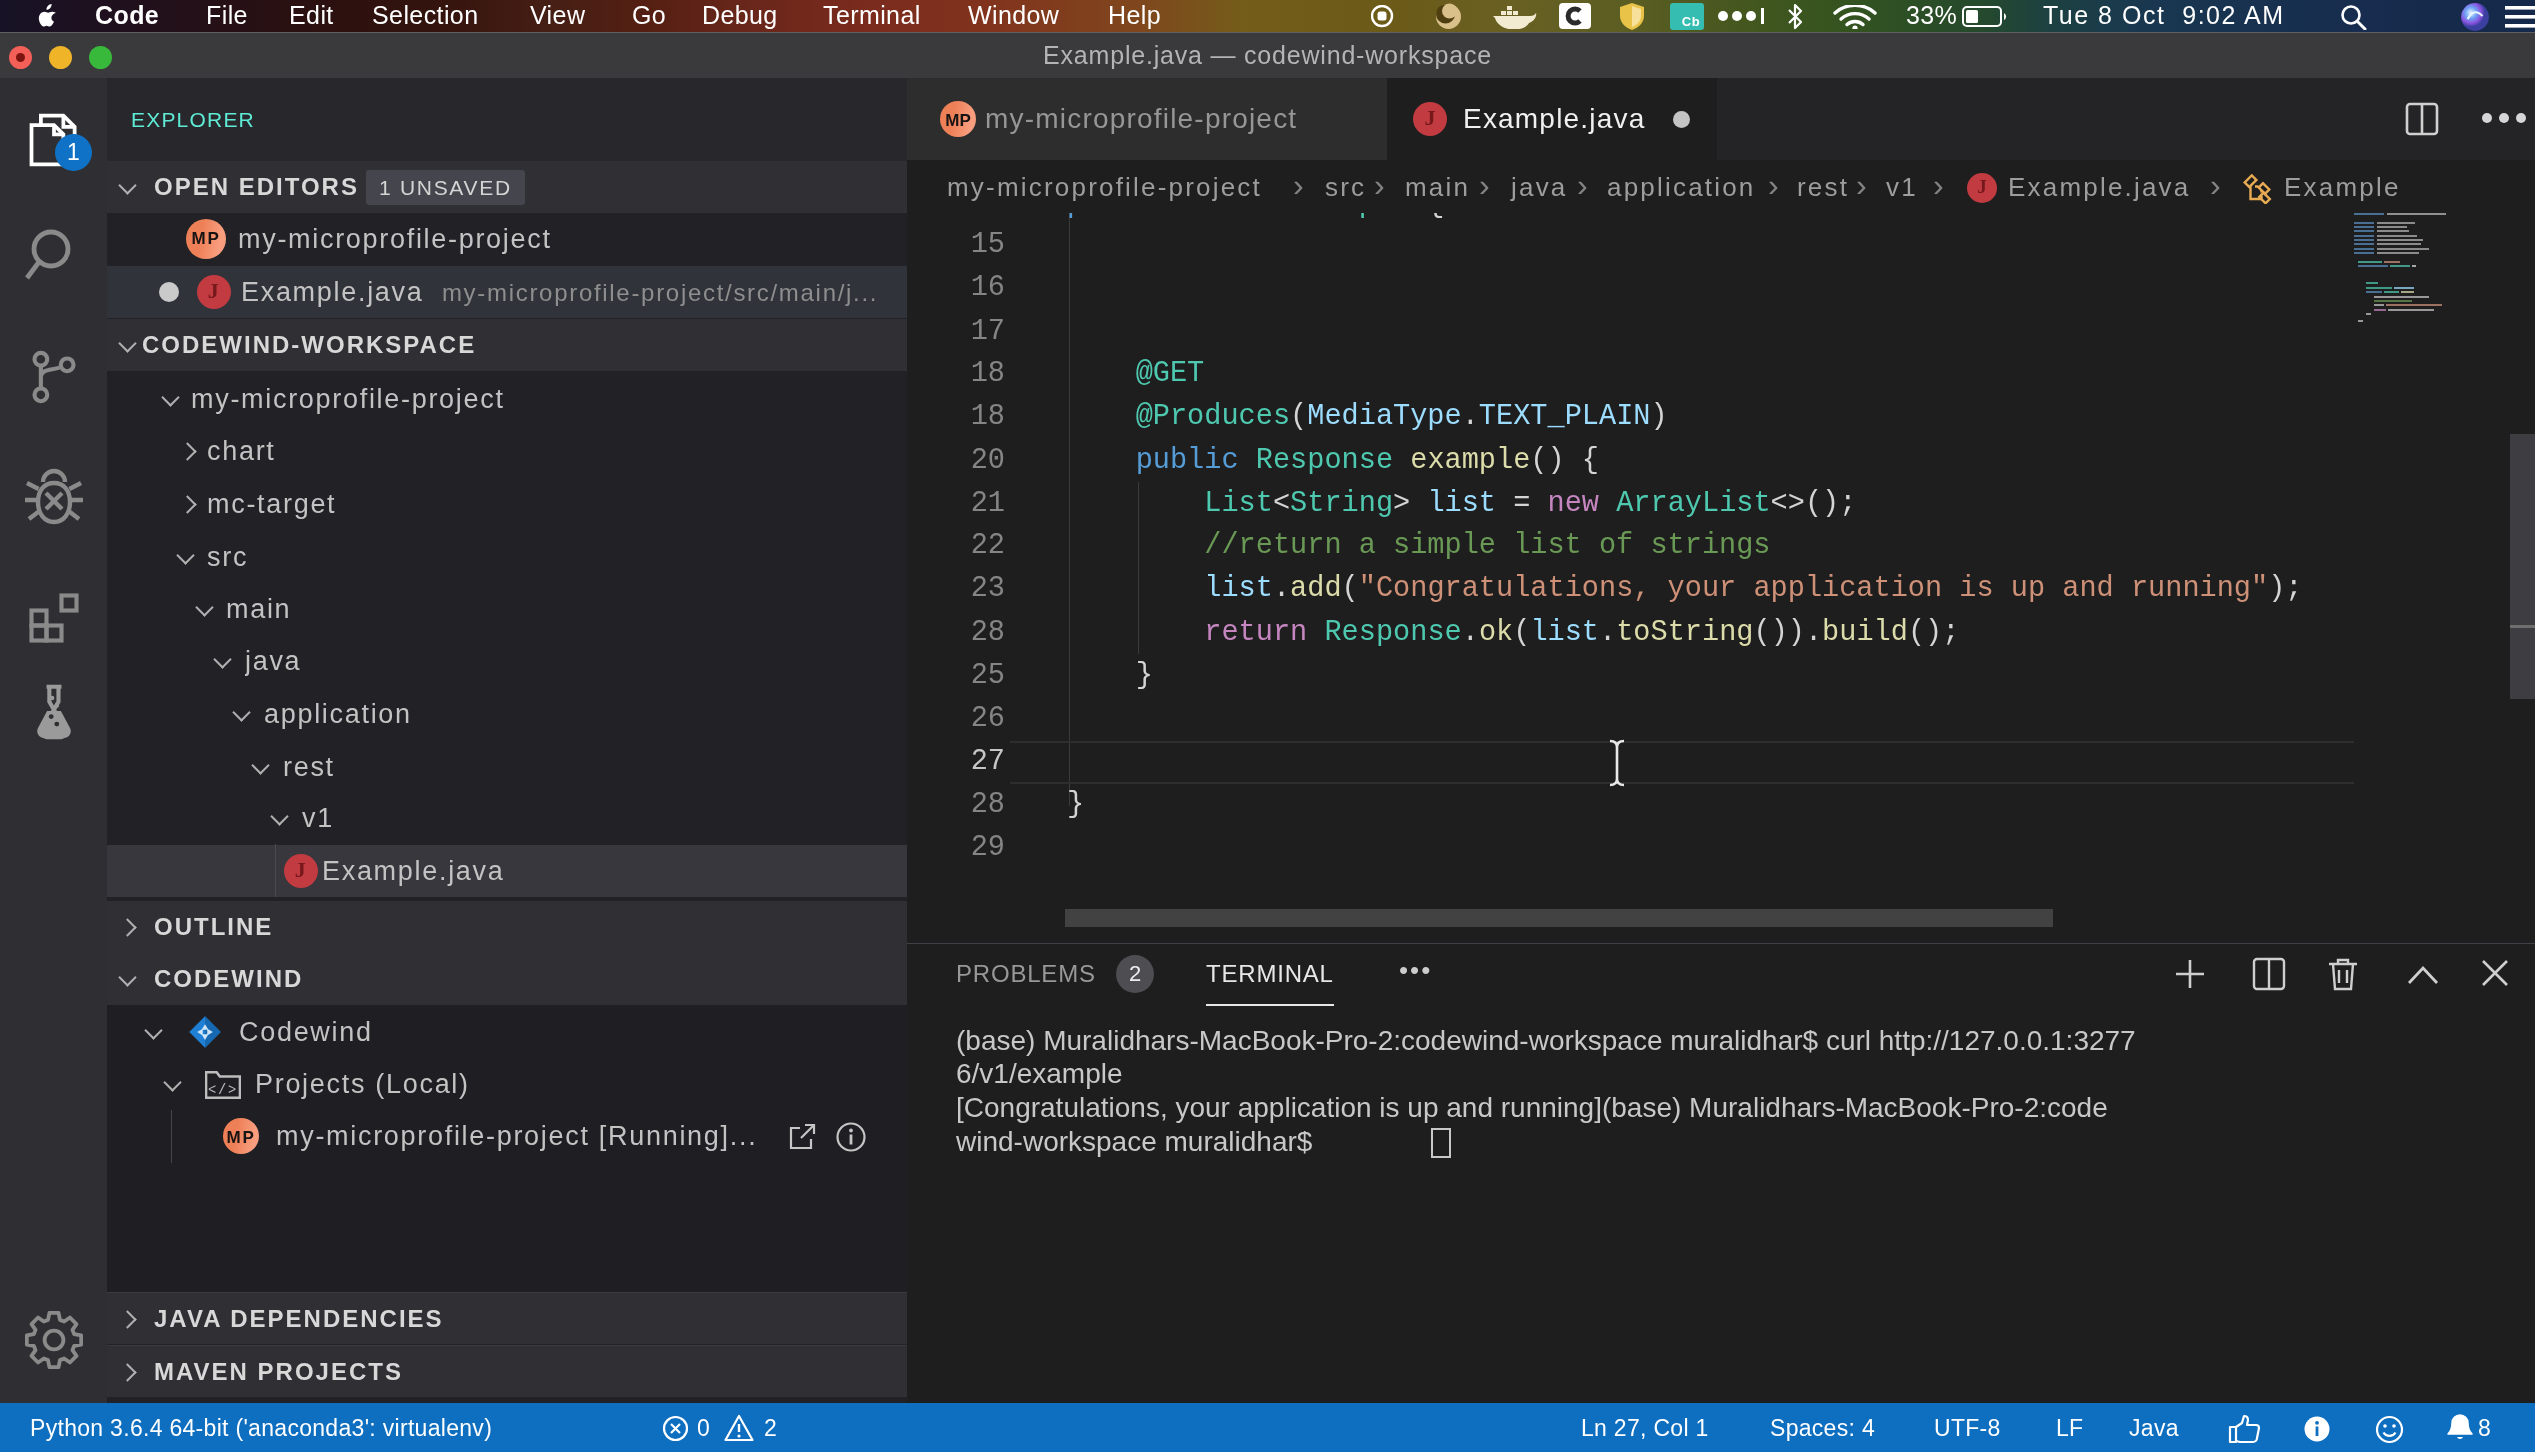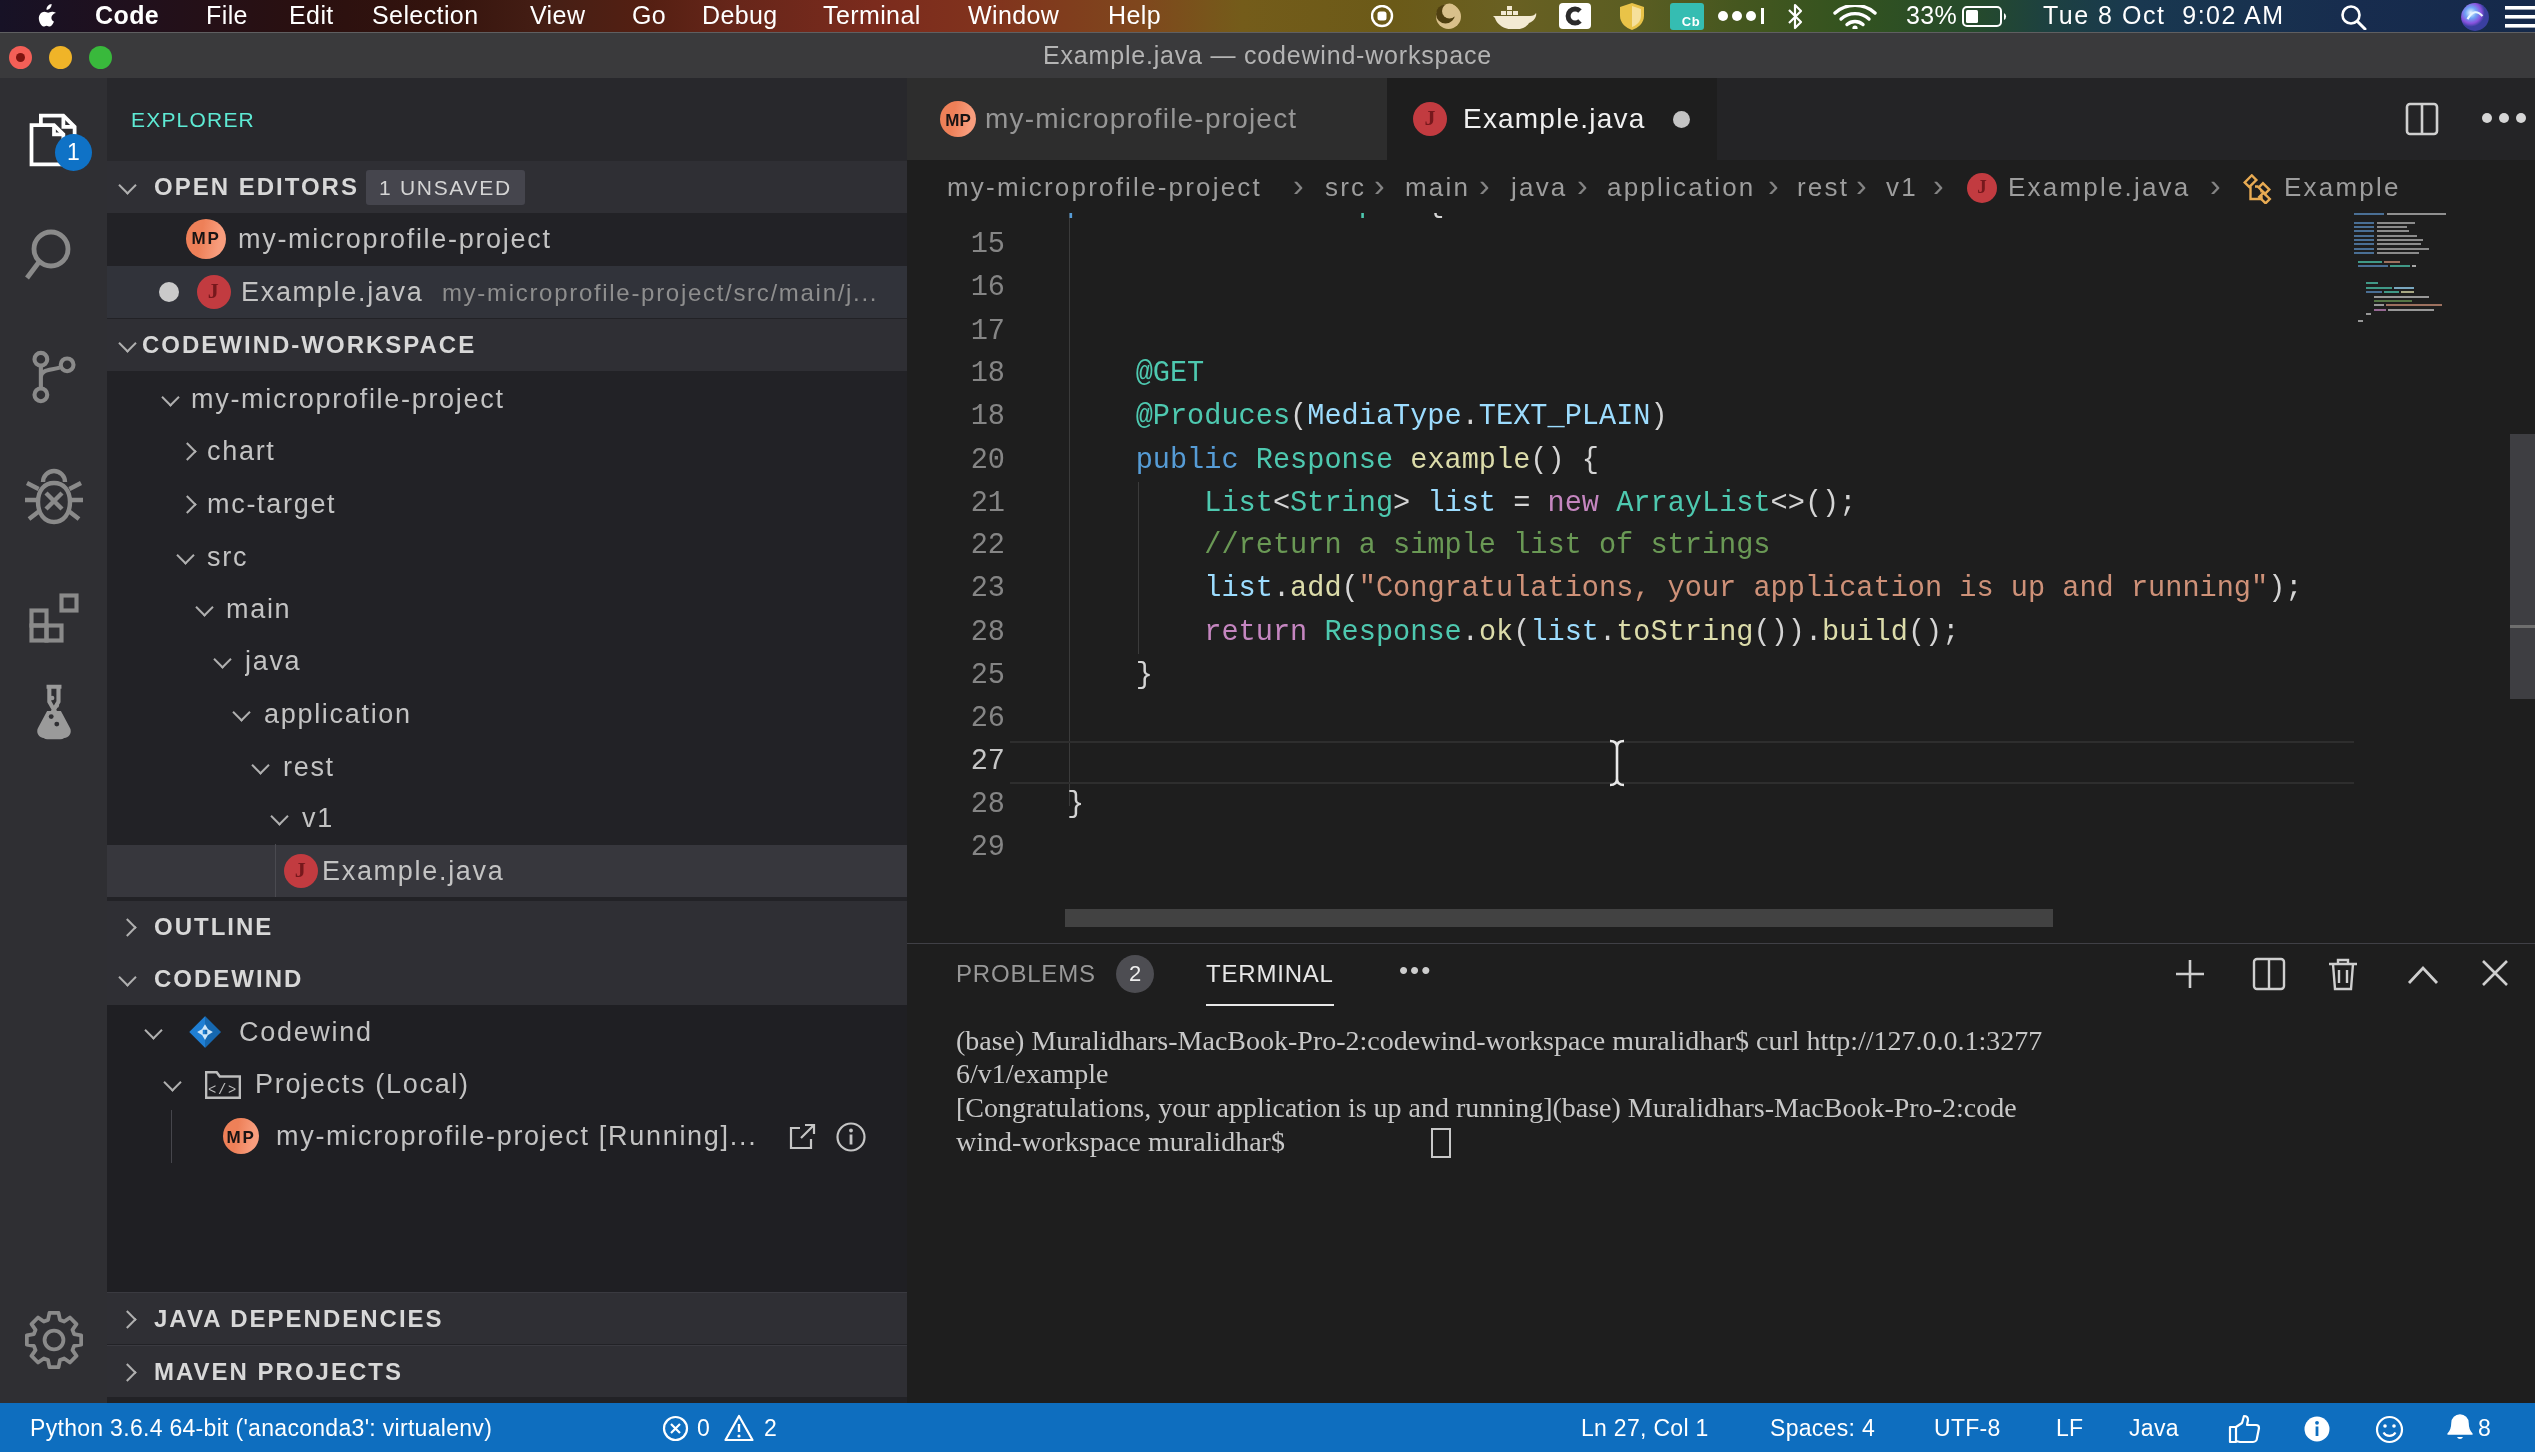--- a/index.html
+++ b/index.html
@@ -33,21 +33,21 @@
 .tab{position:absolute;top:0;height:82px}
 #breadcrumbs{position:absolute;left:0;top:82px;width:1628px;height:54px;background:#1e1e1e;color:#9d9d9d;font-size:26px;line-height:54px;white-space:nowrap;letter-spacing:2.2px}
 #code{position:absolute;left:0;top:135px;width:1628px;height:728px;background:#1e1e1e;overflow:hidden}
 .cl{position:absolute;left:160px;height:43px;line-height:43px;font-family:"Liberation Mono",monospace;font-size:28.6px;white-space:pre;color:#d4d4d4}
 .ln{position:absolute;width:98px;height:43px;line-height:43px;text-align:right;font-family:"Liberation Mono",monospace;font-size:28.6px;color:#858585}
 .c-kw{color:#569cd6}.c-ty{color:#4ec9b0}.c-fn{color:#dcdcaa}.c-var{color:#9cdcfe}.c-ctl{color:#c586c0}.c-cm{color:#6a9955}.c-str{color:#ce9178}
 .bsep{position:absolute;color:#848484;font-size:32px;top:-2px;letter-spacing:0}
 .mm{position:absolute;height:2.1px;display:block;opacity:0.72}
 
 #panel{position:absolute;left:0;top:865px;width:1628px;height:461px;background:#1e1e1e;border-top:1px solid #404046}
-.tline{position:absolute;left:49px;height:34px;line-height:34px;font-family:Liberation Serif, serif;font-size:28px;white-space:pre;color:#c8c8c8}
+.tline{position:absolute;left:49px;height:34px;line-height:34px;font-family:Liberation Sans, sans-serif;font-size:28px;white-space:pre;color:#c8c8c8}
 
 #statusbar{left:0;top:1403px;width:2535px;height:50px;background:#0e6ebf;color:#fff;font-size:23px;letter-spacing:0.3px}
 .sb{position:absolute;top:0;height:64px;line-height:50px;white-space:nowrap}
 </style></head>
 <body>
 <div id="root">
 <div id="menubar" class="abs">
 <svg class="abs" style="left:36px;top:4px" width="22" height="26" viewBox="0 0 22 26">
         <path fill="#fff" d="M15.6 0c.1 1.5-.4 2.9-1.3 4-1 1.1-2.4 1.9-3.8 1.8-.2-1.4.5-2.9 1.3-3.8C12.7.9 14.3.1 15.6 0zM20 9c-1.8-1.1-3-1.2-3.9-1.2-1.7 0-3 .9-3.9.9-1 0-2.2-.9-3.7-.9C6.6 7.8 4.7 9 3.6 11c-1.6 2.8-.4 7 1.1 9.3.8 1.1 1.7 2.4 2.9 2.3 1.2 0 1.6-.8 3-.8s1.8.8 3.1.8c1.3 0 2.1-1.2 2.9-2.3.9-1.3 1.3-2.6 1.3-2.7 0 0-2.5-1-2.5-3.8 0-2.4 1.9-3.6 2-3.6.1-.1.5-.8 2.6-1.2z"></path>
       </svg>

